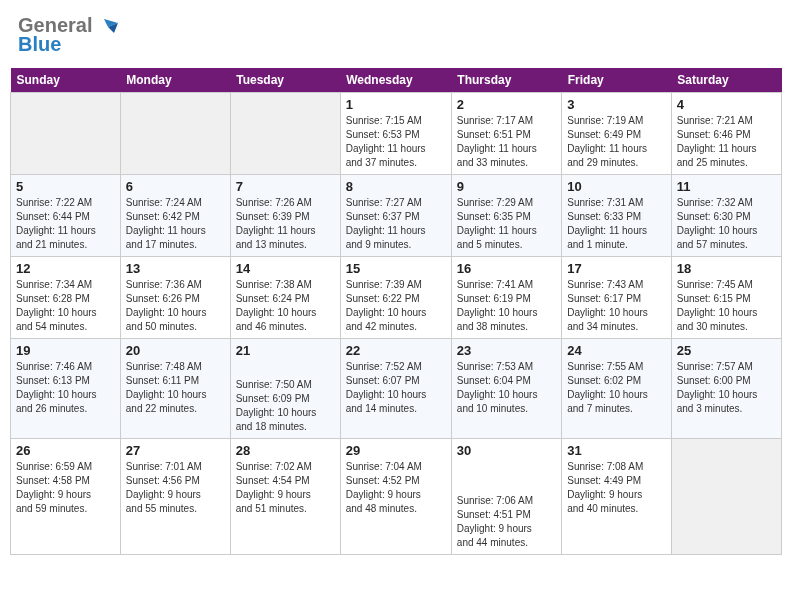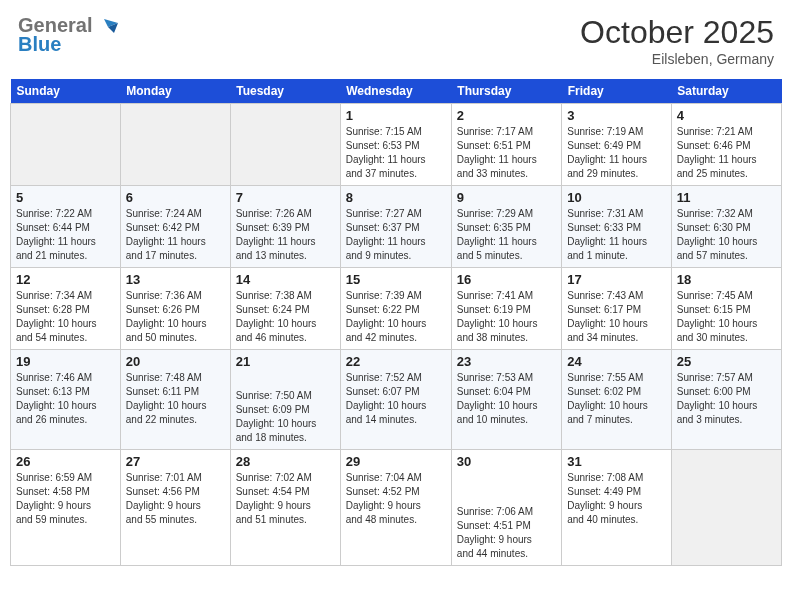--- a/index.html
+++ b/index.html
@@ -38,21 +38,21 @@
     .location-title {
       font-size: 14px;
       color: #555;
     }
     .calendar {
       width: 100%;
       border-collapse: collapse;
       font-size: 10.5px;
     }
     .calendar th {
-      background-color: #1d4ed8;
+      background-color: #701a75;
       color: #fff;
       text-align: left;
       padding: 5px 6px;
       font-size: 12px;
       font-weight: bold;
     }
     .calendar td {
       border: 1px solid #ccc;
       vertical-align: top;
       padding: 4px 5px;
@@ -88,24 +88,20 @@
   <div class="logo">
     <div class="logo-row">
       <span style="font-size:20px;font-weight:bold;color:#737373;">General</span>
       <svg width="22" height="22" viewBox="0 0 22 22" style="margin-left:2px;">
         <polygon points="8,4 22,8 12,12" fill="#2a7fc1"></polygon>
         <polygon points="12,12 22,8 18,18" fill="#1a5a9a"></polygon>
       </svg>
     </div>
     <span style="font-size:20px;font-weight:bold;color:#2a7fc1;margin-top:-4px;">Blue</span>
   </div>
-  <div class="title-block">
-    <div class="month-title">October 2025</div>
-    <div class="location-title">Eilsleben, Germany</div>
-  </div>
 </div>
 
 <table class="calendar">
   <thead>
     <tr>
     <th>Sunday</th>
         <th>Monday</th>
         <th>Tuesday</th>
         <th>Wednesday</th>
         <th>Thursday</th>

